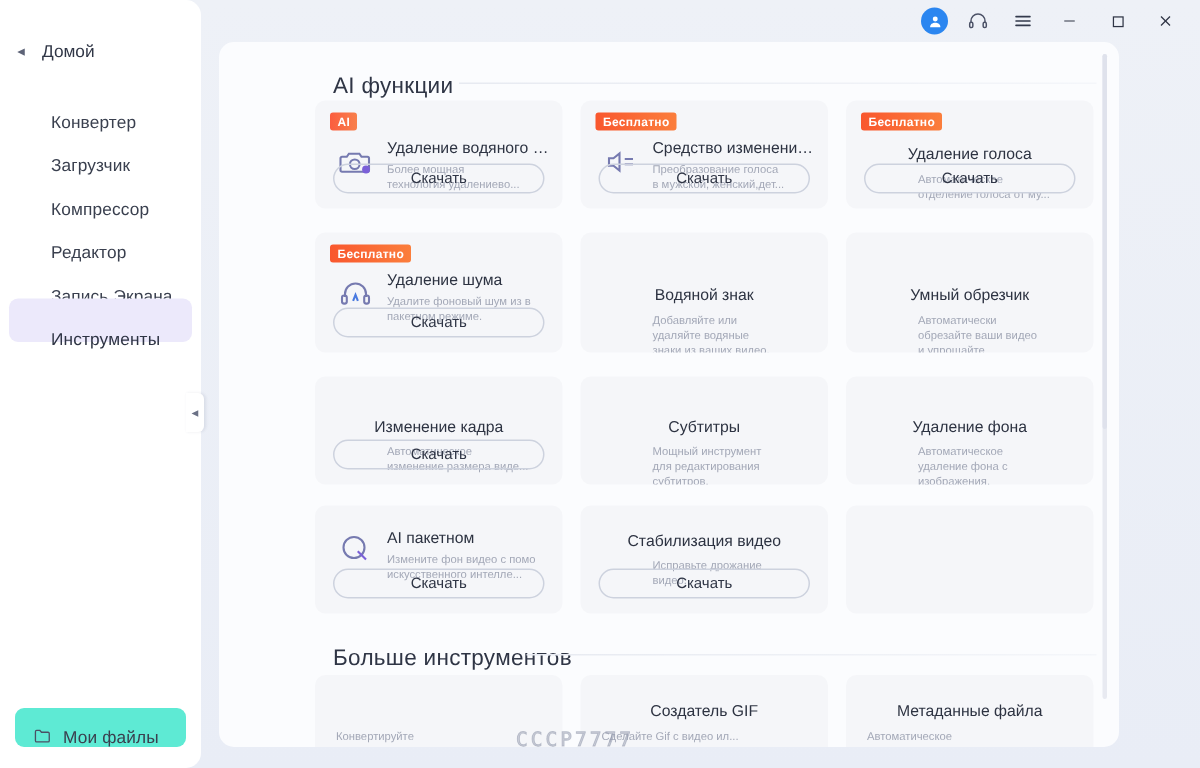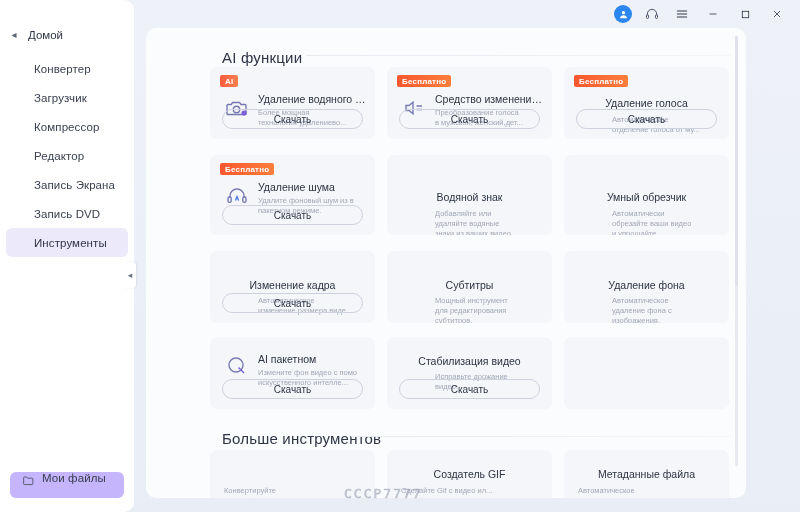--- a/index.html
+++ b/index.html
@@ -50,36 +50,36 @@
   .side-home-label { font-size: 11.5px; color: #303646; }
   .nav { position: absolute; top: 54px; left: 0; width: 134px; }
   .nav-item {
     height: 29px; display: flex; align-items: center; position: relative;
     border-radius: 6px; margin: 0 6px;
   }
   .nav-icon {
     position: absolute; left: 6px; width: 16px; height: 16px;
     display: flex; align-items: center; justify-content: center; color: #4a5064;
   }
-  .nav-label { font-size: 11.5px; color: #3a404f; margin-left: 28px; letter-spacing: .1px; }
+  .nav-label { font-size: 11.5px; color: #3a404f; margin-left: 28px; letter-spacing: .1px; margin-top: 27px; }
   .nav-item.active { background: #ece9fb; }
   .nav-item.active .nav-label { color: #2e3444; }
 
   .collapse-handle {
     position: absolute; left: 124px; top: 262px; width: 12px; height: 26px;
     background: #ffffff; border-radius: 0 4px 4px 0;
     display: flex; align-items: center; justify-content: center;
     color: #6b7186; font-size: 9px;
     box-shadow: 1px 0 2px rgba(60,70,110,.10);
   }
 
   .myfiles {
     position: absolute; left: 10px; bottom: 14px; width: 114px; height: 26px;
-    background: #c4b5fd; border-radius: 6px;
-    display: flex; align-items: flex-start;
+    background: #5eead4; border-radius: 6px;
+    display: flex; align-items: flex-end;
   }
   .myfiles .nav-icon { left: 10px; }
   .myfiles .nav-label { margin-left: 32px; font-size: 11.5px; }
 
   
   .panel {
     position: absolute; left: 146px; top: 28px; width: 600px; height: 470px;
     background: #fbfcfe;
     border-radius: 10px;
     overflow: hidden;
@@ -224,23 +224,20 @@
 
       <div class="nav-item">
         <span class="nav-label">Редактор</span>
       </div>
 
 
       <div class="nav-item">
         <span class="nav-label">Запись Экрана</span>
       </div>
 
-      <div class="nav-item">
-        <span class="nav-label">Запись DVD</span>
-      </div>
 
       <div class="nav-item active">
         <span class="nav-label">Инструменты</span>
       </div>
 
     </div>
 
     <div class="myfiles">
       <span class="nav-icon">
         <svg width="13" height="13" viewBox="0 0 24 24" fill="none" stroke="#4a5064" stroke-width="1.6">

